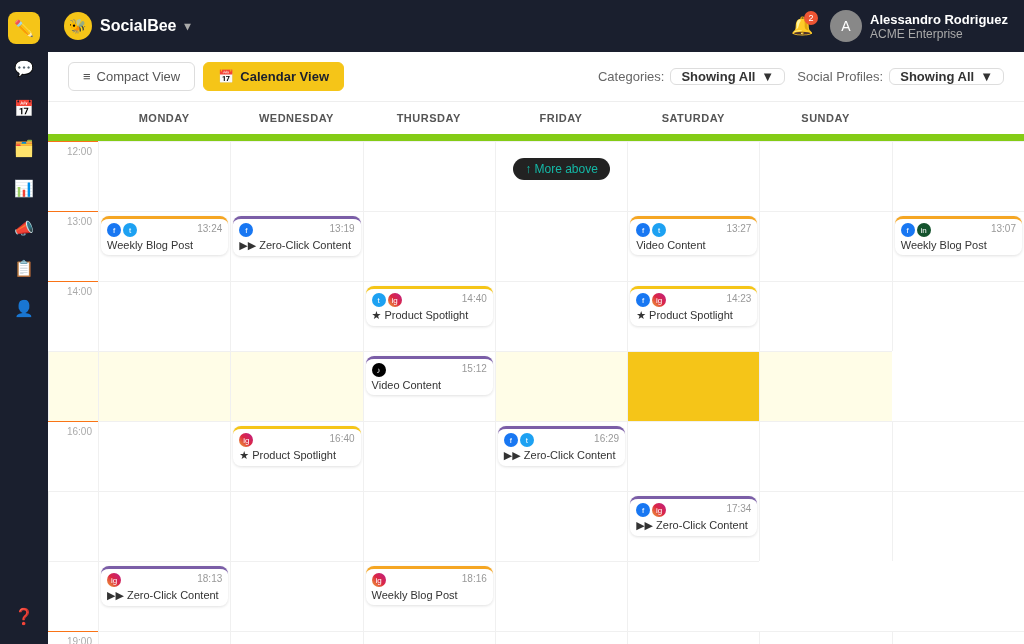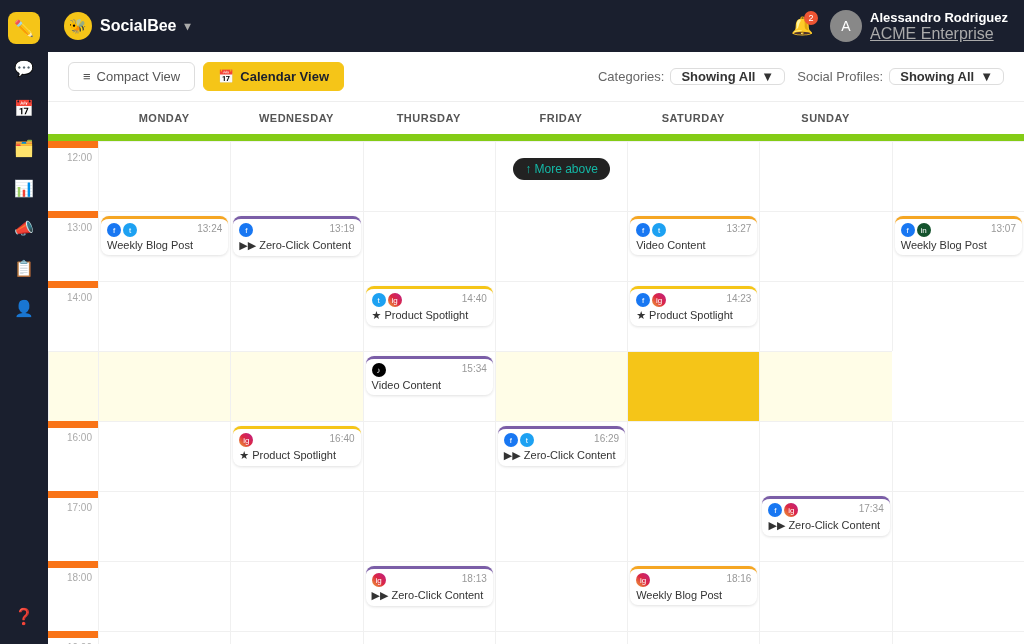--- a/index.html
+++ b/index.html
@@ -21,41 +21,41 @@
     .header-left { display: flex; align-items: center; gap: 8px; }
     .header-logo { display: flex; align-items: center; gap: 8px; color: #fff; font-weight: 700; font-size: 16px; }
     .header-logo-icon { width: 28px; height: 28px; background: #f5c518; border-radius: 50%; display: flex; align-items: center; justify-content: center; font-size: 14px; }
     .header-dropdown { color: #aaa; font-size: 12px; cursor: pointer; }
     .header-right { display: flex; align-items: center; gap: 16px; }
     .notif-btn { position: relative; color: #aaa; font-size: 18px; cursor: pointer; }
     .notif-badge { position: absolute; top: -4px; right: -4px; background: #e53; color: #fff; border-radius: 50%; width: 14px; height: 14px; font-size: 9px; display: flex; align-items: center; justify-content: center; }
     .user-info { display: flex; align-items: center; gap: 8px; color: #fff; }
     .user-avatar { width: 32px; height: 32px; border-radius: 50%; background: #888; overflow: hidden; display: flex; align-items: center; justify-content: center; font-size: 14px; }
     .user-name { font-size: 13px; font-weight: 600; }
-    .user-company { font-size: 16px; color: #aaa; text-decoration: underline; }
+    .user-company { font-size: 12px; color: #aaa; }
 
     
     .toolbar { display: flex; align-items: center; justify-content: space-between; padding: 10px 20px; border-bottom: 1px solid #eee; background: #fff; flex-shrink: 0; }
     .toolbar-left { display: flex; gap: 8px; }
     .view-btn { padding: 6px 14px; border-radius: 6px; border: 1px solid #ddd; cursor: pointer; font-size: 13px; background: #fff; color: #555; display: flex; align-items: center; gap: 6px; }
     .view-btn.active { background: #f5c518; border-color: #f5c518; color: #1a1f2e; font-weight: 600; }
     .toolbar-right { display: flex; gap: 12px; align-items: center; }
     .filter-group { display: flex; align-items: center; gap: 6px; font-size: 13px; }
     .filter-label { color: #666; }
     .filter-value { font-weight: 700; color: #333; }
     .filter-dropdown { background: #fff; border: 1px solid #ddd; border-radius: 6px; padding: 0 10px; font-size: 13px; cursor: pointer; display: flex; align-items: flex-end; gap: 6px; }
 
     
     .calendar { flex: 1; overflow-y: auto; overflow-x: hidden; }
     .calendar-header { display: grid; grid-template-columns: 50px repeat(7, 1fr); border-bottom: 7px solid #84cc16; background: #fff; position: sticky; top: 0; z-index: 10; }
     .cal-day-header { text-align: center; padding: 10px 0; font-size: 11px; font-weight: 700; color: #555; letter-spacing: 0.5px; text-transform: uppercase; }
     .cal-time-gutter { font-size: 10px; color: #999; text-align: right; padding-right: 6px; }
 
     .calendar-body { display: grid; grid-template-columns: 50px repeat(7, 1fr); }
-    .time-label { font-size: 10px; color: #aaa; text-align: right; padding: 0 6px 0 0; padding-top: 4px; grid-column: 1; border-top: 7px solid #f97316; min-height: 70px; display: flex; align-items: flex-start; justify-content: flex-end; }
+    .time-label { font-size: 10px; color: #aaa; text-align: right; padding: 0 6px 0 0; padding-top: 4px; grid-column: 1; border-top: 1px solid #f97316; min-height: 70px; display: flex; align-items: flex-start; justify-content: flex-end; }
 
     .day-cell { border-left: 1px solid #f0f0f0; border-top: 1px solid #f0f0f0; min-height: 70px; padding: 2px; position: relative; }
     .day-cell.highlight { background: #fffde7; }
     .day-cell.yellow-block { background: #f5c518; }
 
     
     .event { background: #fff; border-radius: 8px; padding: 4px 6px; margin: 2px 0; font-size: 11px; box-shadow: 0 1px 3px rgba(0,0,0,0.12); cursor: pointer; position: relative; border-top: 3px solid transparent; }
     .event-time { position: absolute; top: 4px; right: 6px; font-size: 10px; color: #999; }
     .event-icons { display: flex; gap: 2px; margin-bottom: 2px; }
     .event-platform-icon { width: 14px; height: 14px; border-radius: 50%; display: inline-flex; align-items: center; justify-content: center; font-size: 8px; color: white; }
@@ -245,21 +245,21 @@
           </div>
         </div>
         <div class="day-cell"></div>
         <div class="day-cell"></div>
 
         <div class="day-cell highlight"></div>
         <div class="day-cell highlight"></div>
         <div class="day-cell highlight"></div>
         <div class="day-cell">
           <div class="event border-purple">
-            <span class="event-time">15:34</span>
+            <span class="event-time">15:12</span>
             <div class="event-icons">
               <span class="event-platform-icon ic-tt">♪</span>
             </div>
             <div class="event-title">Video Content</div>
           </div>
         </div>
         <div class="day-cell highlight"></div>
         <div class="day-cell yellow-block"></div>
         <div class="day-cell highlight"></div>
 
@@ -282,39 +282,37 @@
               <span class="event-platform-icon ic-fb">f</span>
               <span class="event-platform-icon ic-tw">t</span>
             </div>
             <div class="event-title">▶▶ Zero-Click Content</div>
           </div>
         </div>
         <div class="day-cell"></div>
         <div class="day-cell"></div>
         <div class="day-cell"></div>
 
-        <div class="time-label">17:00</div>
         <div class="day-cell"></div>
         <div class="day-cell"></div>
         <div class="day-cell"></div>
         <div class="day-cell"></div>
         <div class="day-cell"></div>
         <div class="day-cell">
           <div class="event border-purple">
             <span class="event-time">17:34</span>
             <div class="event-icons">
               <span class="event-platform-icon ic-fb">f</span>
               <span class="event-platform-icon ic-ig">ig</span>
             </div>
             <div class="event-title">▶▶ Zero-Click Content</div>
           </div>
         </div>
         <div class="day-cell"></div>
 
-        <div class="time-label">18:00</div>
         <div class="day-cell"></div>
         <div class="day-cell"></div>
         <div class="day-cell">
           <div class="event border-purple">
             <span class="event-time">18:13</span>
             <div class="event-icons">
               <span class="event-platform-icon ic-ig">ig</span>
             </div>
             <div class="event-title">▶▶ Zero-Click Content</div>
           </div>

